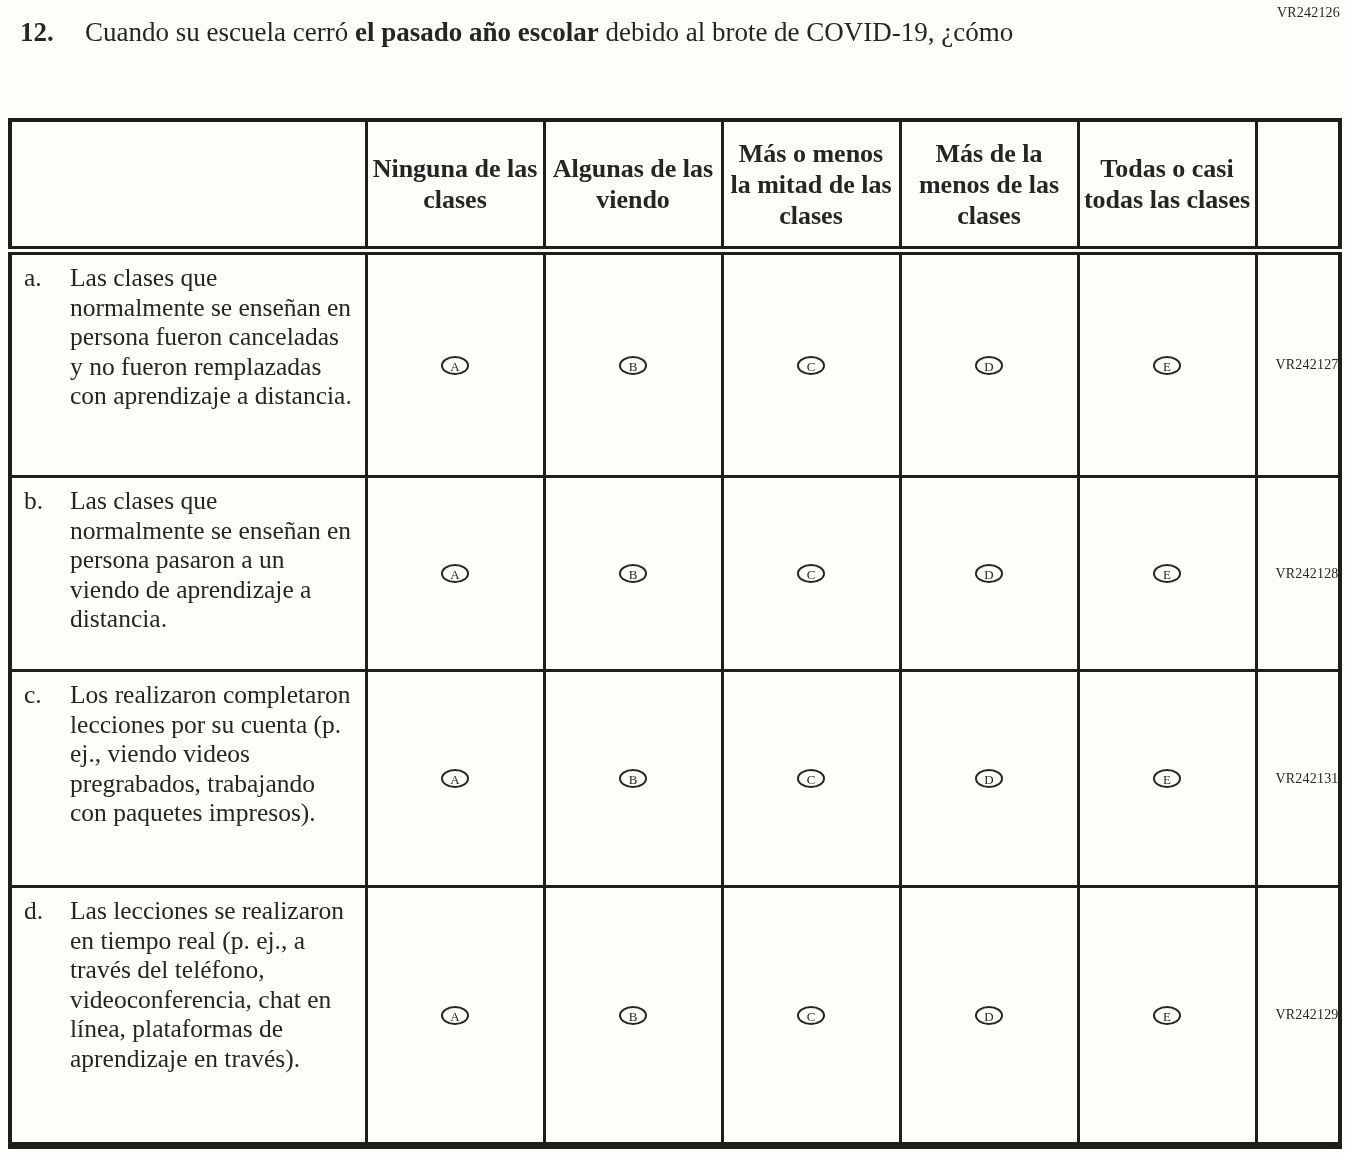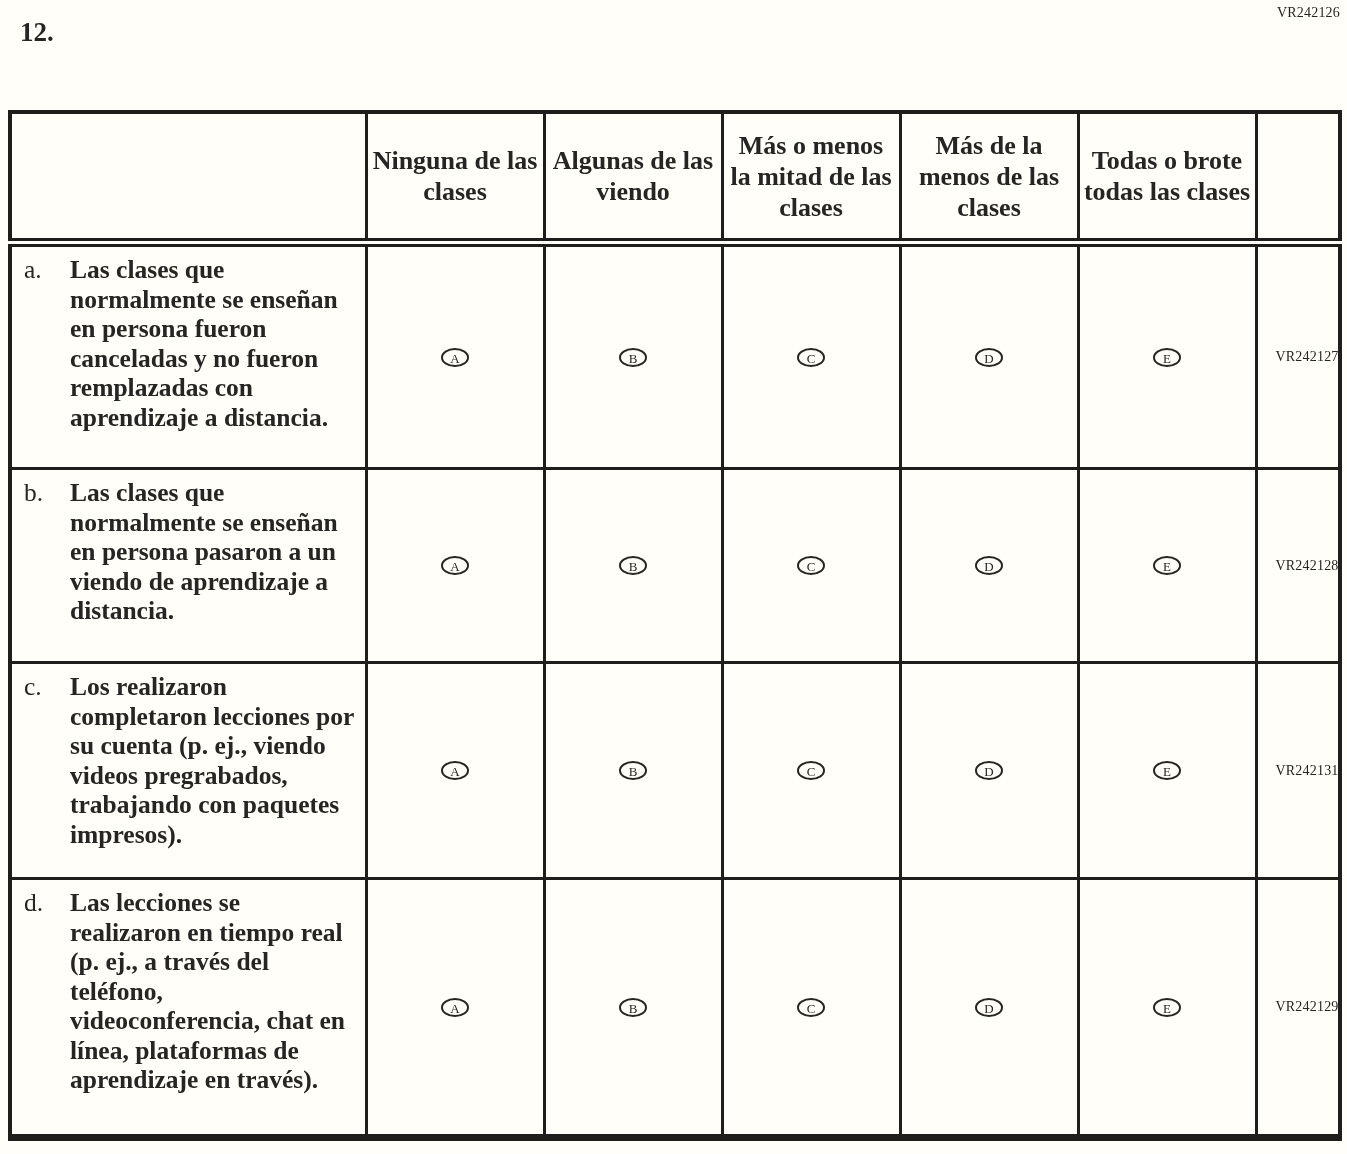--- a/index.html
+++ b/index.html
@@ -38,21 +38,21 @@
     line-height:33px;
   }
   .q-number{
     font-weight:bold;
     width:65px;
     flex:0 0 65px;
   }
   .q-bold{font-weight:bold;}
   .qtable{
     position:absolute;
-    top:110px;
+    top:118px;
     left:8px;
     width:1330px;
     border-collapse:collapse;
     table-layout:fixed;
     border:4.5px solid var(--line);
     border-bottom-width:7px;
   }
   .qtable th,.qtable td{
     border:3.5px solid var(--line);
     padding:0;
@@ -77,21 +77,20 @@
     align-items:flex-start;
     font-size:25.5px;
     line-height:29.5px;
   }
   .row-letter{
     flex:0 0 46px;
   }
   .row-text{
     flex:1;
     padding-right:4px;
-    font-weight:bold;
   }
   td.opt{
     text-align:center;
     vertical-align:middle;
   }
   .bubble{
     display:inline-flex;
     align-items:center;
     justify-content:center;
     width:28px;
@@ -118,41 +117,42 @@
 </head>
 <body>
 
 <div class="page">
 
   <div class="form-code-top">VR242126</div>
 
   <div class="question">
     <div class="q-number">12.</div>
     <div class="q-text">
+      <div><span>Cuando su escuela cerró </span><span class="q-bold">el pasado año escolar</span><span> debido al brote de COVID-19, ¿cómo</span></div>
     </div>
   </div>
 
   <table class="qtable">
     <colgroup>
       <col style="width:356px">
       <col style="width:178px">
         <col style="width:178px">
         <col style="width:178px">
         <col style="width:178px">
         <col style="width:178px">
       <col style="width:84px">
     </colgroup>
     <thead>
       <tr>
         <th></th>
         <th>Ninguna de las clases</th>
         <th>Algunas de las viendo</th>
         <th>Más o menos la mitad de las clases</th>
         <th>Más de la menos de las clases</th>
-        <th>Todas o brote todas las clases</th>
+        <th>Todas o casi todas las clases</th>
         <th></th>
       </tr>
     </thead>
     <tbody>
       <tr style="height:226px">
         <td class="stem">
           <div class="stem-flex">
             <span class="row-letter">a.</span>
             <span class="row-text">Las clases que normalmente se enseñan en persona fueron canceladas y no fueron remplazadas con aprendizaje a distancia.</span>
           </div>

